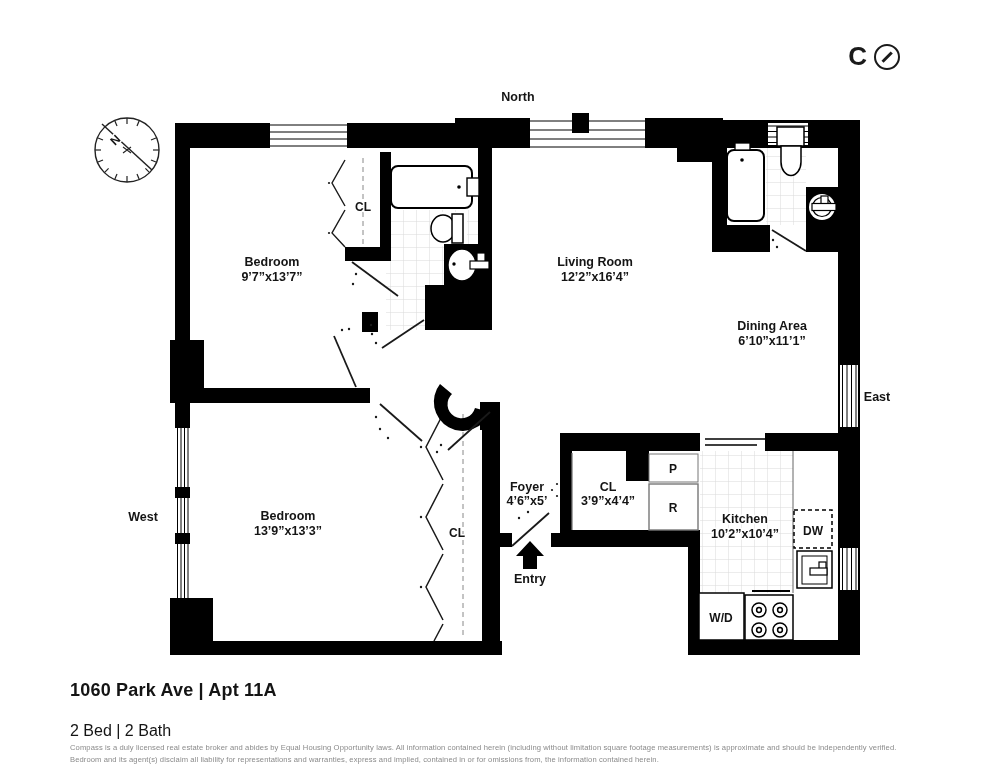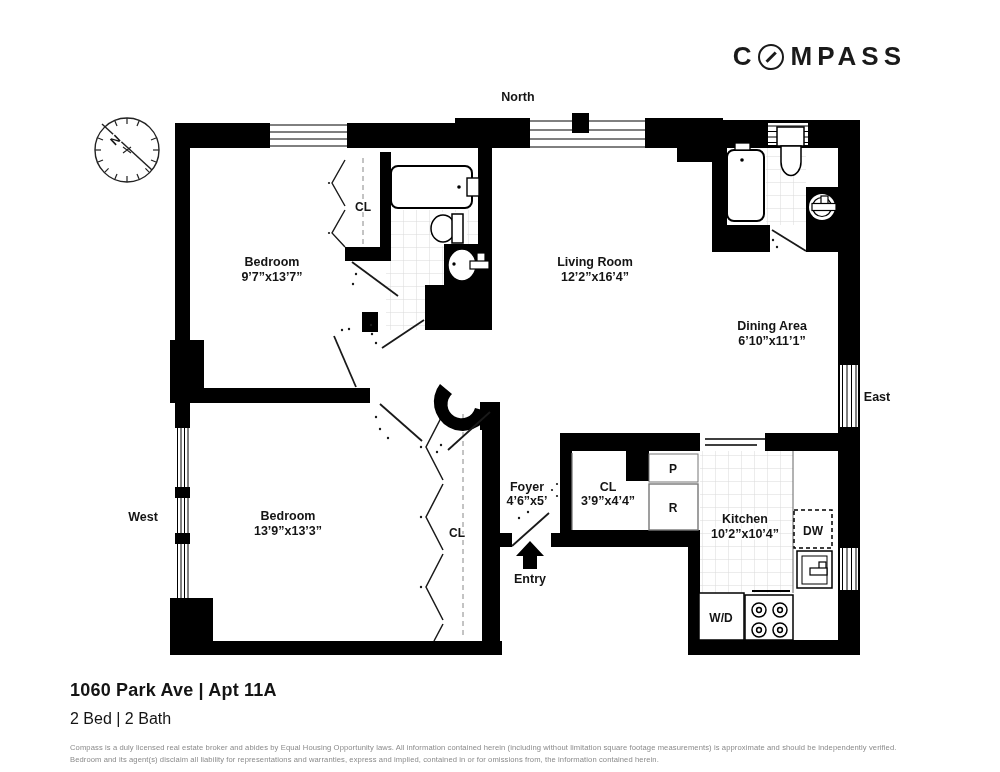--- a/index.html
+++ b/index.html
@@ -8,38 +8,37 @@
   
   .logo{position:absolute;top:41px;right:94px;display:flex;align-items:center;
         font-size:26px;font-weight:600;letter-spacing:5px;color:#1a1a1a;}
   .logo-o{position:relative;width:22px;height:22px;border:2.6px solid #1a1a1a;border-radius:50%;
           margin:0 6px 0 2px;display:inline-block;}
   .logo-o::after{content:"";position:absolute;left:50%;top:50%;width:13px;height:2.6px;
           background:#1a1a1a;transform:translate(-50%,-50%) rotate(-45deg);}
   
   .title-block{position:absolute;left:70px;top:680px;}
   .title{font-size:18px;font-weight:800;letter-spacing:.2px;margin:0;}
-  .subtitle{font-size:16px;font-weight:500;margin-top:9px;}
+  .subtitle{font-size:16px;font-weight:500;margin-top:21px;}
   .disclaimer{position:absolute;left:70px;top:742px;width:870px;font-size:7.6px;
           line-height:11.5px;color:#8a8a8a;letter-spacing:.1px;}
   
   .t{font-family:"Liberation Sans",sans-serif;font-weight:600;fill:#141414;text-anchor:middle;
      paint-order:stroke;stroke:#fff;stroke-width:3px;stroke-linejoin:round;}
   .s13{font-size:12.5px;} .s12{font-size:12px;}
   svg.plan{position:absolute;left:0;top:0;}
 </style>
 </head>
 <body>
 
 <div class="page">
 
   <div class="logo">
     <span>C</span>
       <span class="logo-o"></span>
-      <span>MPASS</span>
   </div>
 
   <svg class="plan" width="1000" height="772" viewBox="0 0 1000 772">
     <defs>
       <pattern id="tile" width="13" height="13" patternUnits="userSpaceOnUse">
         <path d="M13,0 H0 V13" fill="none" stroke="#d9d9d9" stroke-width="1"></path>
       </pattern>
     </defs>
 
     <g>

